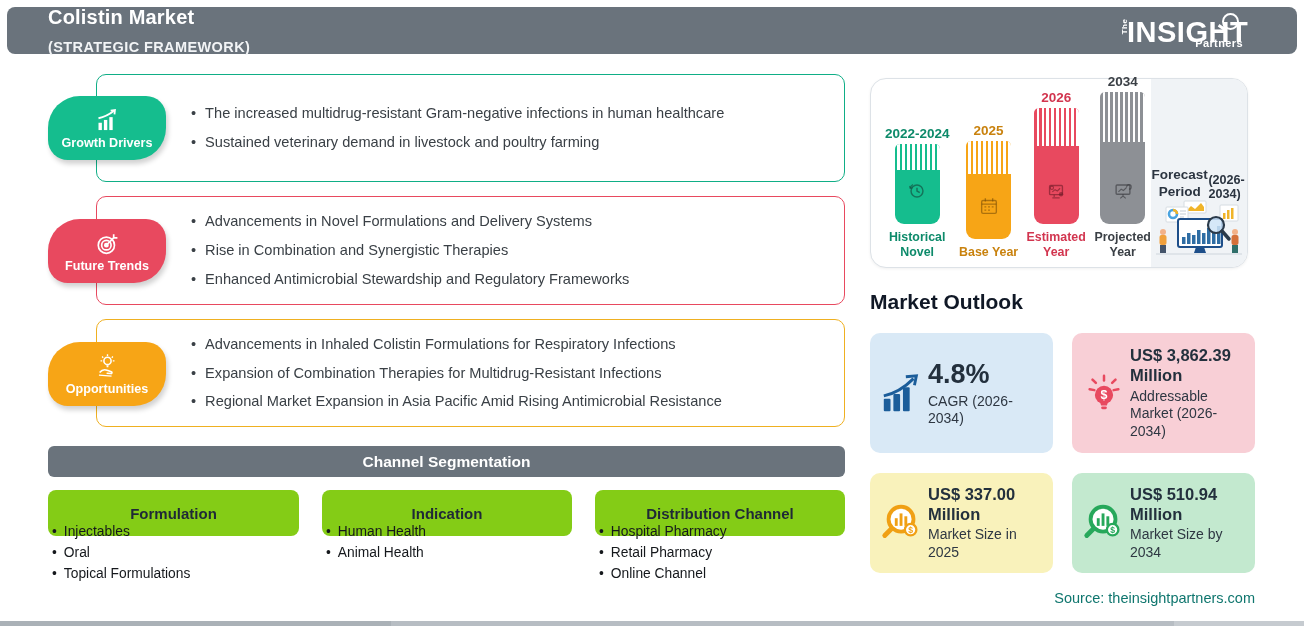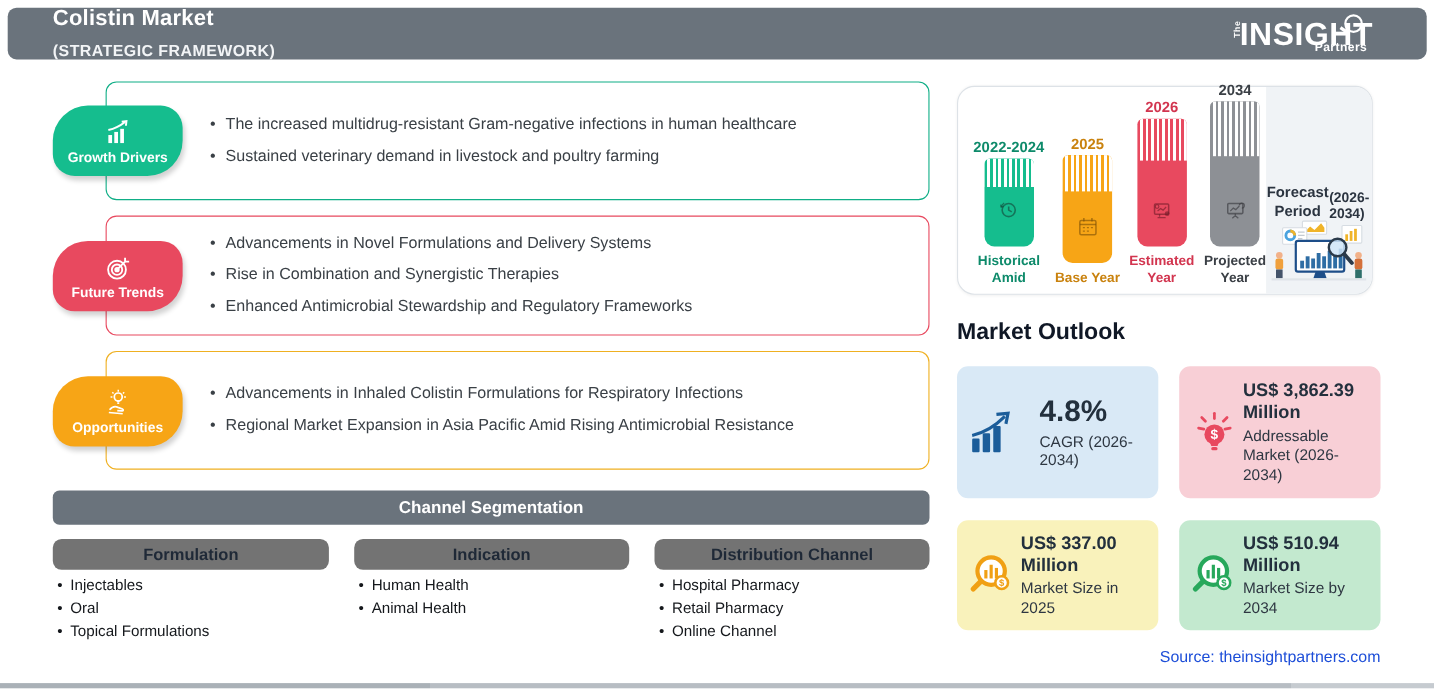--- a/index.html
+++ b/index.html
@@ -44,21 +44,21 @@
   .pill.op{top:342px;background:#f7a516;}
   .pill-label{color:#fff;font-size:12.6px;font-weight:bold;}
   .pill-icon{width:27px;height:27px;}
   
   .seg-bar{
     position:absolute;left:48px;top:446px;width:797px;height:31px;
     background:#6a737c;border-radius:6px;color:#fff;font-size:15.5px;
     font-weight:bold;display:flex;align-items:center;justify-content:center;
   }
   .seg-head{
-    position:absolute;top:490px;height:28px;background:#737373;border-radius:8px;
+    position:absolute;top:490px;height:46px;background:#84cc16;border-radius:8px;
     color:#1f2937;font-size:15px;font-weight:bold;display:flex;align-items:center;justify-content:center;
   }
   .seg-head.c1{left:48px;width:251px;}
   .seg-head.c2{left:322px;width:250px;}
   .seg-head.c3{left:595px;width:250px;}
   .seg-list{position:absolute;top:525px;display:flex;flex-direction:column;gap:7px;}
   .seg-list.c1{left:52px;}
   .seg-list.c2{left:326px;}
   .seg-list.c3{left:599px;}
   .seg-item{font-size:13.8px;color:#15181c;line-height:1;}
@@ -100,31 +100,31 @@
     position:absolute;right:0;top:0;bottom:0;width:96px;background:#f0f3f6;
     border-radius:0 15px 15px 0;display:flex;align-items:center;
     padding-top:22px;box-sizing:border-box;
   }
   .forecast-title{font-size:13.5px;font-weight:bold;color:#2b3440;text-align:center;line-height:1.25;}
   .forecast-range{font-size:12.6px;font-weight:600;color:#2b3440;margin-top:6px;}
   .forecast-illustration{position:absolute;bottom:6px;left:3px;}
   
   .mo-title{position:absolute;left:870px;top:290px;font-size:21px;font-weight:bold;color:#101826;}
   .card{position:absolute;border-radius:10px;display:flex;align-items:center;box-sizing:border-box;padding:8px 10px 8px 6px;}
-  .card.c1{left:870px;top:333px;width:183px;height:120px;background:#d9e9f6;gap:17px;}
+  .card.c1{left:870px;top:333px;width:183px;height:120px;background:#d9e9f6;}
   .card.c2{left:1072px;top:333px;width:183px;height:120px;background:#f8cfd6;}
   .card.c3{left:870px;top:473px;width:183px;height:100px;background:#f9f2bb;}
   .card.c4{left:1072px;top:473px;width:183px;height:100px;background:#c3e9cf;}
   .card-icon{width:52px;flex:0 0 52px;display:flex;align-items:center;justify-content:center;}
   .card-text{flex:1;}
   .card-value{font-weight:bold;color:#23303d;line-height:1.2;}
   .card.c1 .card-value{font-size:27px;}
   .card.c2 .card-value,.card.c3 .card-value,.card.c4 .card-value{font-size:16.5px;}
   .card-label{font-size:14px;color:#2e3742;line-height:1.25;margin-top:2px;}
-  .source{position:absolute;right:49px;top:590px;font-size:14.5px;color:#1d4ed8;}
+  .source{position:absolute;right:49px;top:590px;font-size:14.5px;color:#0f766e;}
   .bottom-strip{position:absolute;left:0;right:0;bottom:0;height:5px;
     background:linear-gradient(90deg,#aab1b7 0 30%,#b7bdc3 30% 90%,#c6cbd0 90% 100%);}
 </style>
 </head>
 <body>
 
 <div class="header">
   <div class="header-titles">
     <span class="header-title">Colistin Market</span>
     <span class="header-subtitle">(STRATEGIC FRAMEWORK)</span>
@@ -163,20 +163,21 @@
     <circle cx="11" cy="13.5" r="4.2"></circle>
     <circle cx="11" cy="13.5" r="1.4" fill="#fff"></circle>
     <path d="M11 13.5 L17.5 7"></path>
     <path d="M17.5 7 L17.5 3.8 M17.5 7 L20.8 7"></path>
   </svg>
   <span class="pill-label">Future Trends</span>
 </div>
 
 <div class="fw-box op">
   <div class="fw-bullet">Advancements in Inhaled Colistin Formulations for Respiratory Infections</div>
+  <div class="fw-bullet">Expansion of Combination Therapies for Multidrug-Resistant Infections</div>
   <div class="fw-bullet">Regional Market Expansion in Asia Pacific Amid Rising Antimicrobial Resistance</div>
 </div>
 <div class="pill op">
   <svg class="pill-icon" viewBox="0 0 24 24" fill="none" stroke="#fff" stroke-width="1.4">
     <circle cx="12" cy="7" r="3.2"></circle>
     <path d="M10.9 10.4 h2.2 M11.2 12 h1.6" stroke-width="1.3"></path>
     <path d="M12 1.2 v1.5 M7.2 3.2 l1 1 M16.8 3.2 l-1 1 M5.8 7 h1.5 M16.7 7 h1.5" stroke-width="1.2"></path>
     <path d="M5 17.4 c2.2 -2.8 4.8 -2.9 6.8 -2 l3.6 1.3 c1 .4 .7 1.7 -.4 1.6 l-3.8 -.3"></path>
     <path d="M4.4 19.6 l11.2 1" stroke-width="1.2"></path>
   </svg>
@@ -219,21 +220,21 @@
       <div class="tl-year g1">2022-2024</div>
       <div class="tbar g1">
         <div class="stripes"></div>
         <svg class="bar-icon" viewBox="0 0 24 24" fill="none" stroke="rgba(20,40,35,.65)" stroke-width="1.6">
           <circle cx="12" cy="12" r="6.5"></circle>
           <path d="M12 8.5 V12 L15 13.8"></path>
           <path d="M4.5 9 a8 8 0 0 1 3 -4" stroke-width="1.4"></path>
           <path d="M4 6.5 l.6 2.6 2.5 -.7" stroke-width="1.3"></path>
         </svg>
       </div>
-      <div class="tl-label g1">Historical Amid</div>
+      <div class="tl-label g1">Historical Novel</div>
     </div>
 
     <div class="tl-group g2">
       <div class="tl-year g2">2025</div>
       <div class="tbar g2">
         <div class="stripes"></div>
         <svg class="bar-icon" viewBox="0 0 24 24" fill="none" stroke="rgba(80,50,0,.6)" stroke-width="1.5">
           <rect x="4" y="6" width="16" height="14" rx="1.5"></rect>
           <path d="M4 10 H20 M8 3.5 V7 M16 3.5 V7"></path>
           <path d="M7 13 h2 M11 13 h2 M15 13 h2 M7 16.5 h2 M11 16.5 h2" stroke-width="1.3"></path>

